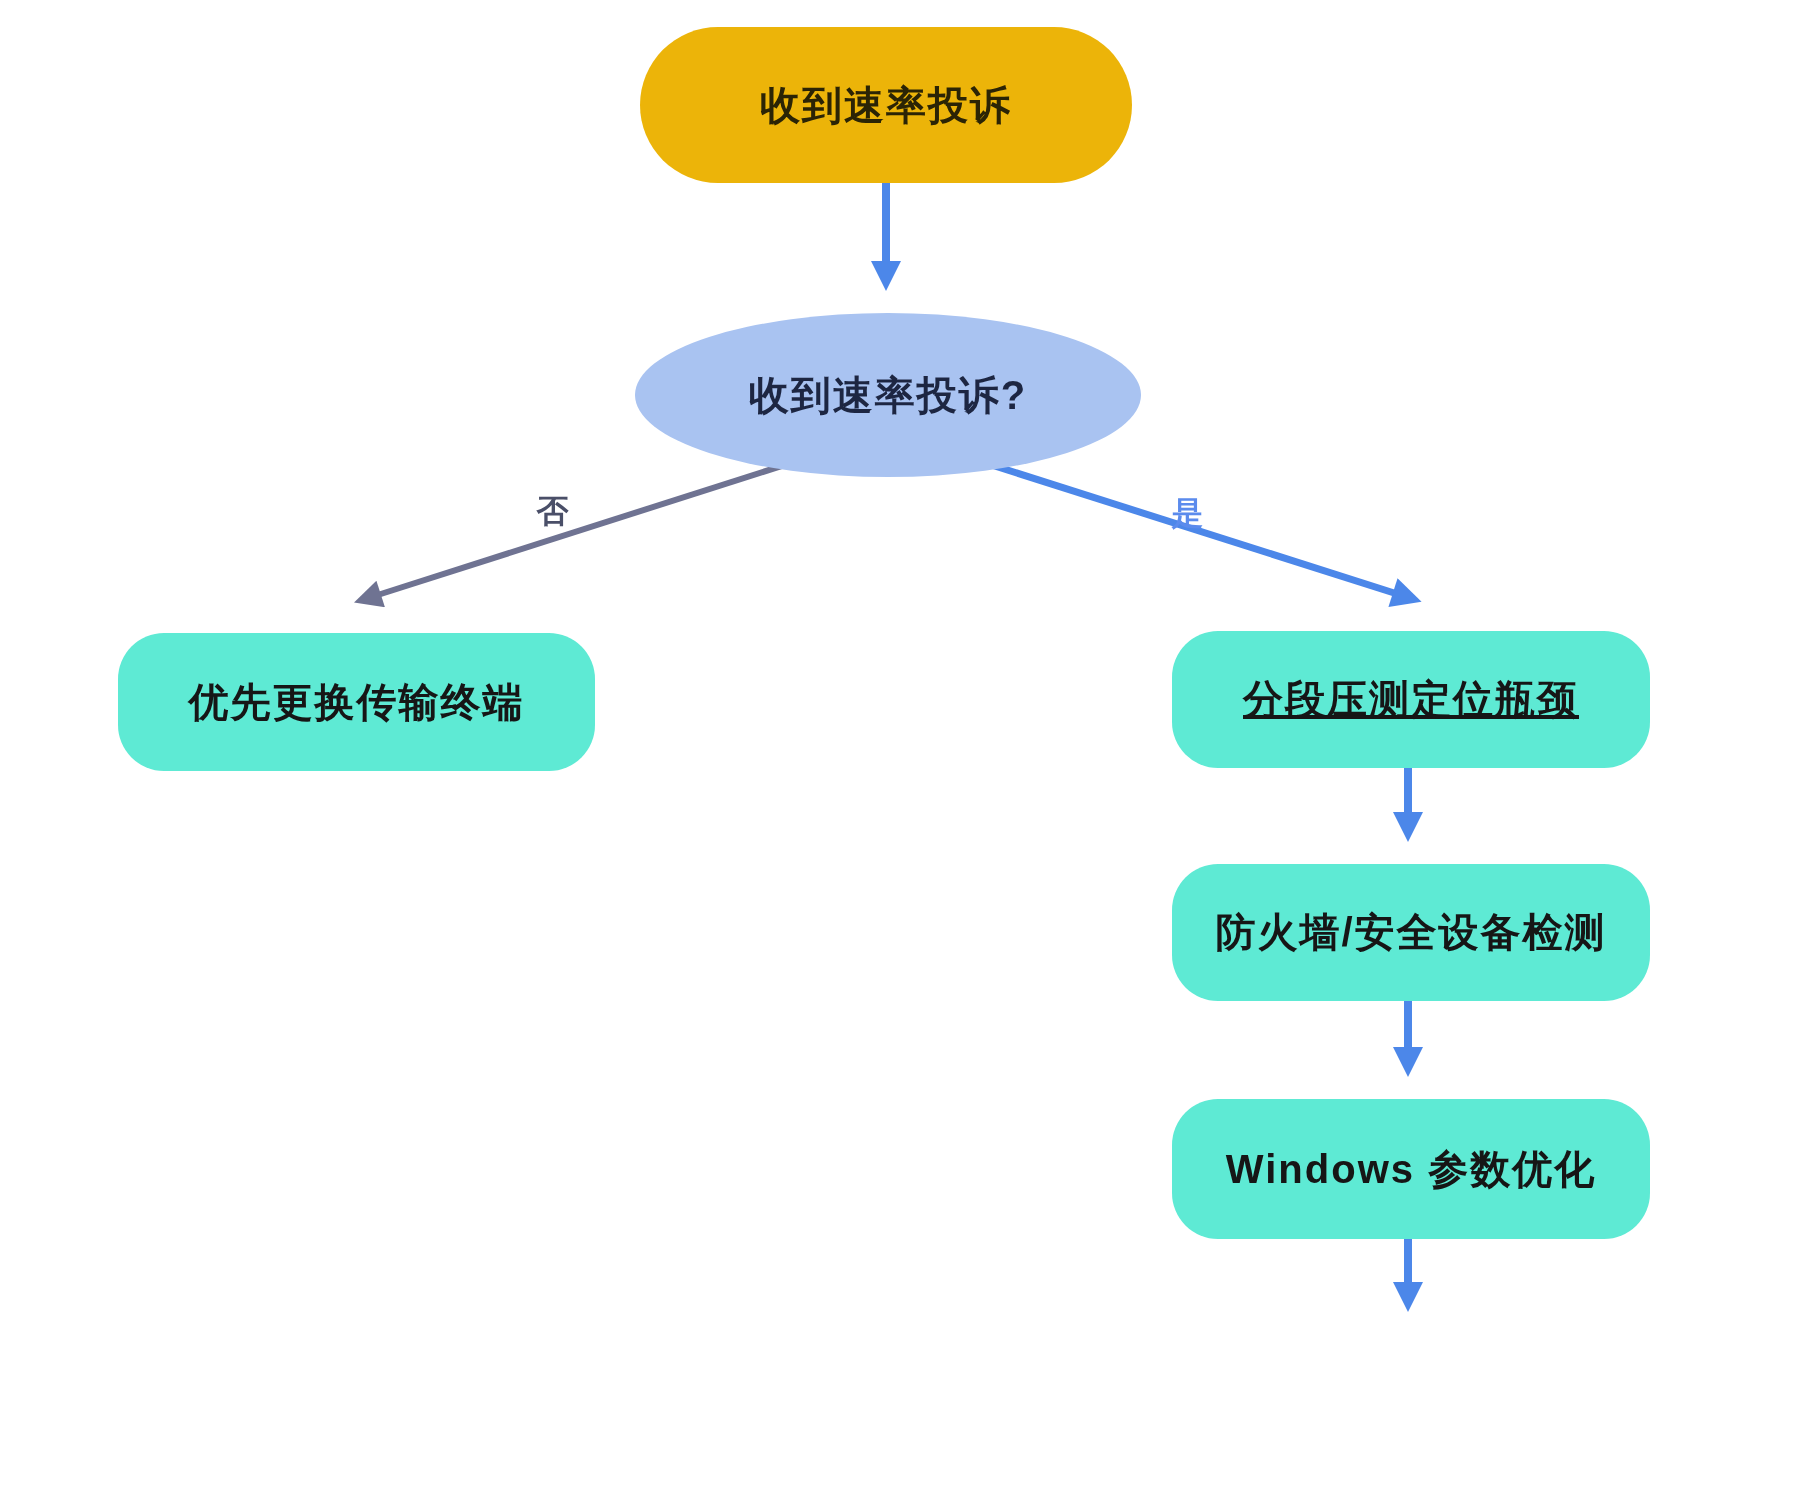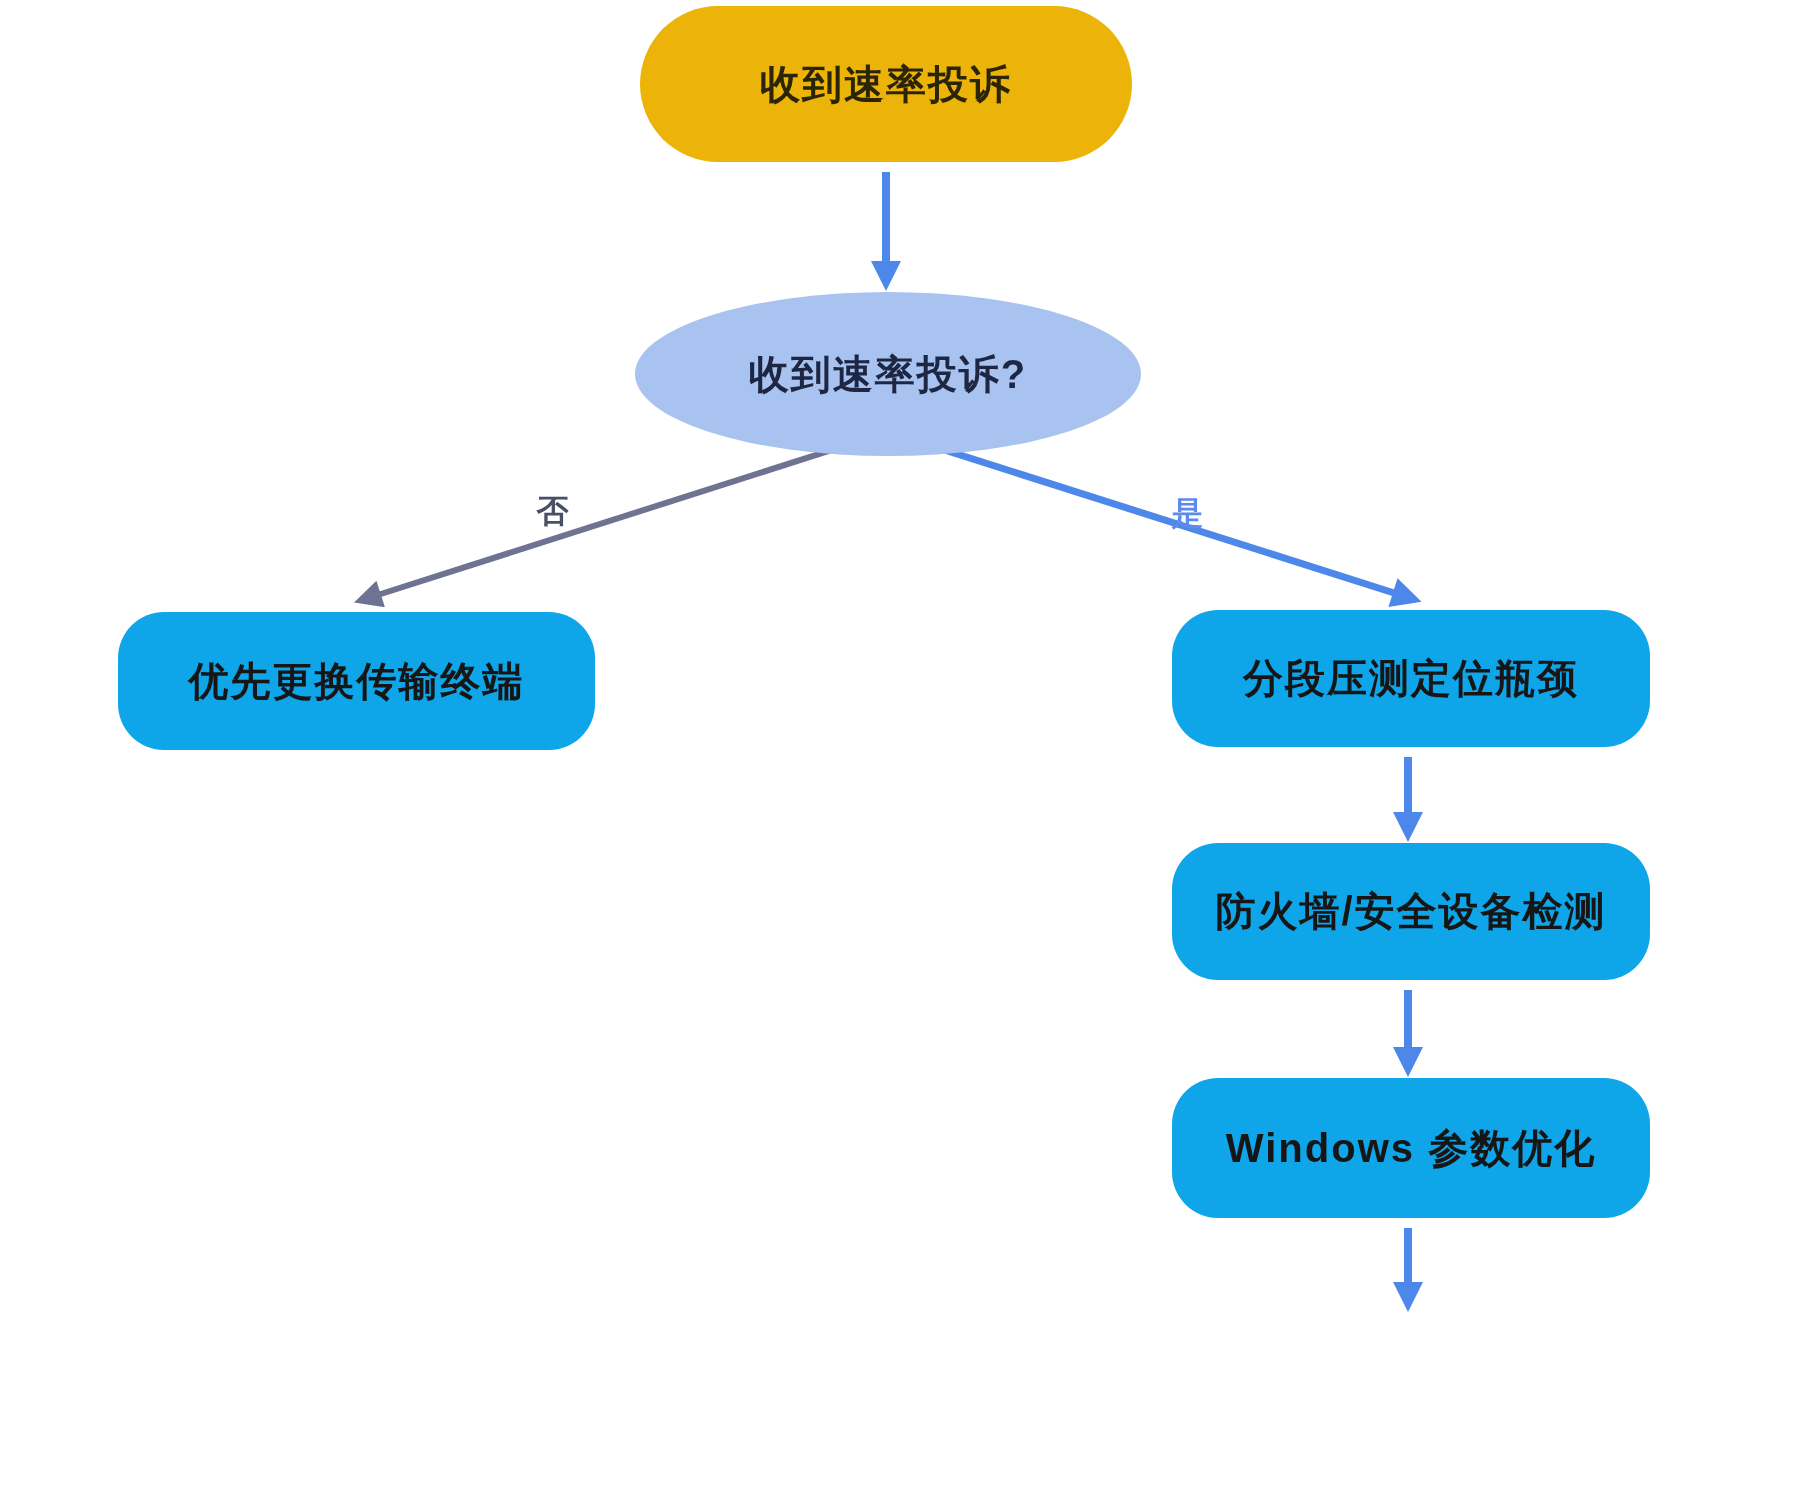--- a/index.html
+++ b/index.html
@@ -30,42 +30,43 @@
     z-index: 2;
     display: flex;
     align-items: center;
     justify-content: center;
     text-align: right;
     font-weight: 700;
     font-size: 40px;
     letter-spacing: 2px;
     color: #1f1f1f;
     box-sizing: border-box;
+    margin-top: 21px;
   }
   .node-start {
     left: 640px; top: 6px;
     width: 492px; height: 156px;
     background: #ecb409;
     border-radius: 78px;
     color: #2b2405;
   }
   .node-decision {
     left: 635px; top: 292px;
     width: 506px; height: 164px;
     background: #a9c3f1;
     border-radius: 50%;
     color: #1d2642;
   }
   .node-process {
-    background: #0ea5e9;
+    background: #5eead4;
     border-radius: 46px;
     color: #161616;
   }
   .node-no-result  { left: 118px;  top: 612px;  width: 477px; height: 138px; }
-  .node-yes-step-1 { left: 1172px; top: 610px;  width: 478px; height: 137px; }
+  .node-yes-step-1 { left: 1172px; top: 610px;  width: 478px; height: 137px; text-decoration: underline; }
   .node-yes-step-2 { left: 1172px; top: 843px;  width: 478px; height: 137px; }
   .node-yes-step-3 { left: 1172px; top: 1078px; width: 478px; height: 140px; }
   .node-yes-step-4 { left: 1172px; top: 1313px; width: 478px; height: 142px; }
   .edge-label {
     position: absolute;
     z-index: 3;
     transform: translate(-50%, -50%);
     font-size: 32px;
     font-weight: 600;
     letter-spacing: 1px;

